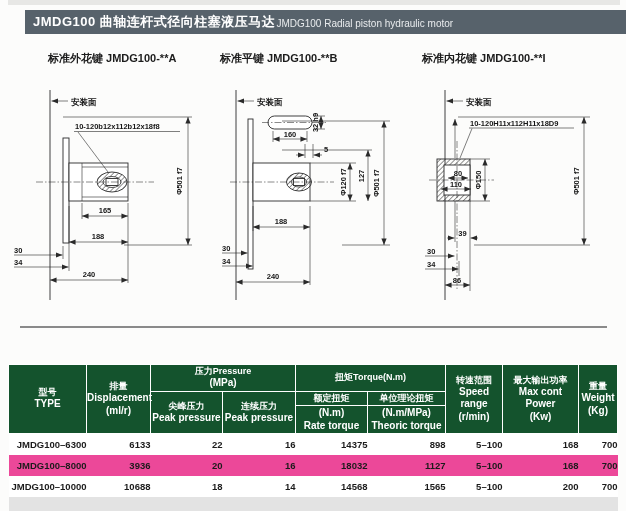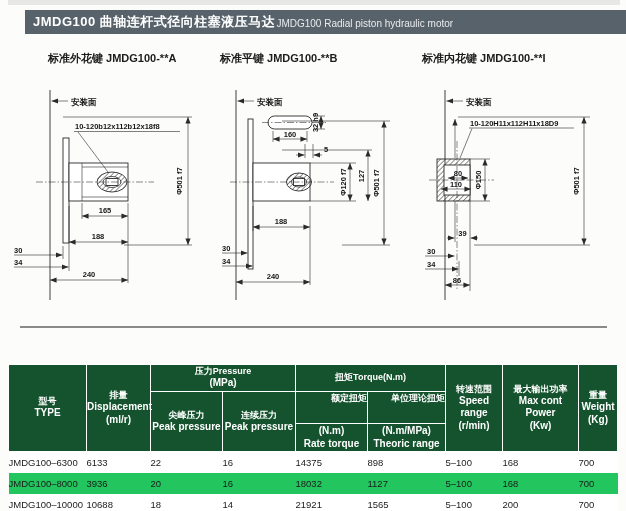--- a/index.html
+++ b/index.html
@@ -20,25 +20,25 @@
   svg .cl{stroke:#2a2a2a;stroke-width:0.55;fill:none;stroke-dasharray:7 2 1.5 2;}
   svg text{font-family:"Liberation Sans",sans-serif;fill:#151515;}
   svg .dt{font-size:7.5px;font-weight:bold;}
   svg .mt{font-size:8.5px;font-weight:bold;}
   .divider{position:absolute;left:20px;top:326px;width:587px;height:2px;background:#8a8a8a;}
   table.spec{position:absolute;left:8px;top:364px;width:609px;border-collapse:collapse;table-layout:fixed;}
   table.spec th{background:#14532d;color:#fff;border:1.5px solid #fff;vertical-align:middle;
                 text-align:center;padding:1px 0;}
   .hz{display:block;font-size:9px;font-weight:bold;line-height:1.25;}
   .he{display:block;font-size:10px;font-weight:bold;line-height:1.25;}
-  .tsplit{border-bottom:1.5px solid #fff;padding-bottom:19px;margin-bottom:1px;text-align:right;}
-  table.spec td{font-size:9.5px;font-weight:normal;color:#1b1b1b;text-align:left;
+  .tsplit{border-bottom:1.5px solid #fff;padding-bottom:1px;margin-bottom:1px;}
+  table.spec td{font-size:9.5px;font-weight:bold;color:#1b1b1b;text-align:right;
                 height:21px;padding:0;border:none;margin-top:48px;}
   tr.r-light td{background:#ffffff;}
-  tr.r-gray td{background:#22c55e;}
+  tr.r-gray td{background:#ec4899;}
   td.empty{height:16px;background:#e3e3e3;}
 </style>
 </head>
 <body>
 
 <div id="page">
   <div class="top-strip"></div>
 
   <div class="title-bar">
     <span class="title-zh">JMDG100 曲轴连杆式径向柱塞液压马达</span>
@@ -256,21 +256,21 @@
         <span class="he">Peak pressure</span>
       </th>
       <th>
         <span class="hz tsplit">额定扭矩</span>
         <span class="he">(N.m)</span>
         <span class="he">Rate torque</span>
       </th>
       <th>
         <span class="hz tsplit">单位理论扭矩</span>
         <span class="he">(N.m/MPa)</span>
-        <span class="he">Theoric range</span>
+        <span class="he">Theoric torque</span>
       </th>
     </tr>
     <tr class="r-light">
       <td>JMDG100–6300</td>
       <td>6133</td>
       <td>22</td>
       <td>16</td>
       <td>14375</td>
       <td>898</td>
       <td>5–100</td>
@@ -286,21 +286,21 @@
       <td>1127</td>
       <td>5–100</td>
       <td>168</td>
       <td>700</td>
     </tr>
     <tr class="r-light">
       <td>JMDG100–10000</td>
       <td>10688</td>
       <td>18</td>
       <td>14</td>
-      <td>21921</td>
+      <td>14568</td>
       <td>1565</td>
       <td>5–100</td>
       <td>200</td>
       <td>700</td>
     </tr>
     <tr>
       <td class="empty" colspan="9"></td>
     </tr>
   </tbody>
     </table>

